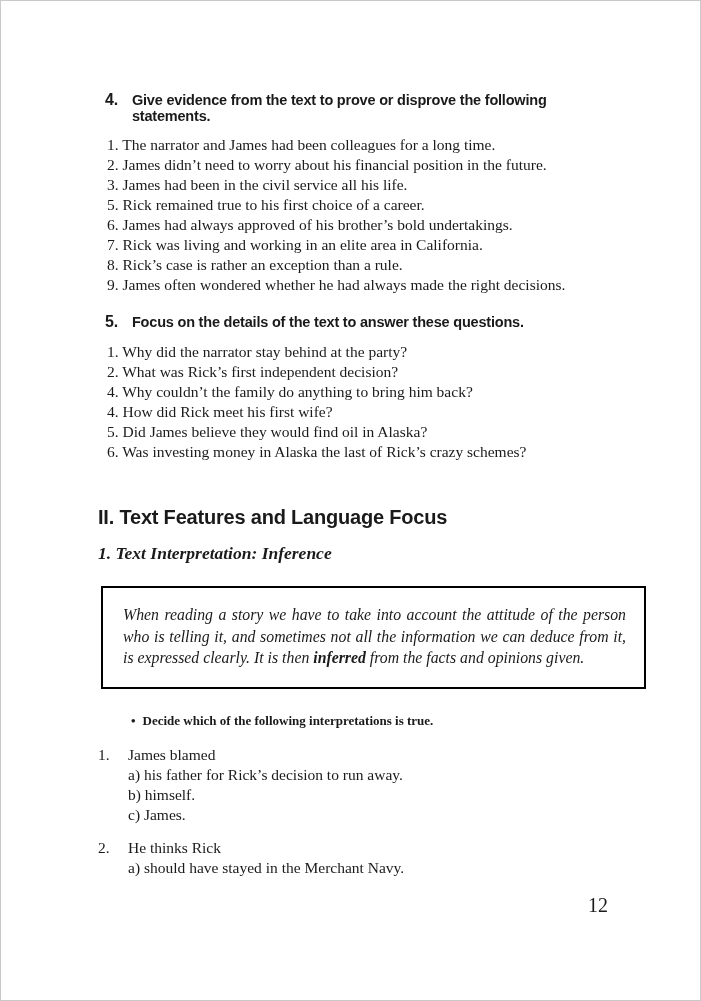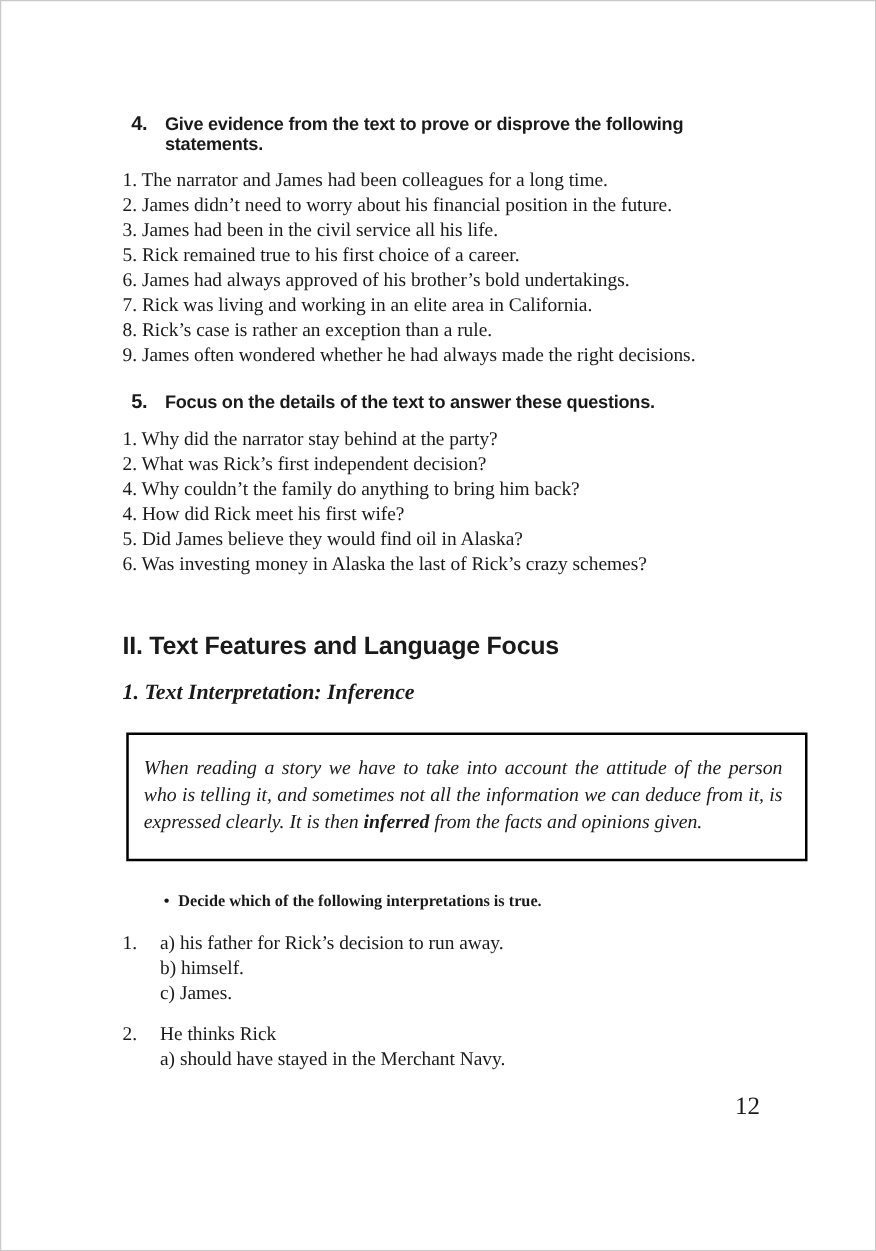--- a/index.html
+++ b/index.html
@@ -32,21 +32,21 @@
     letter-spacing: -0.2px;
     margin-left: 7px;
     margin-bottom: 11px;
   }
   .ex-heading .ex-num {
     font-size: 16px;
     margin-right: 14px;
   }
 
   .plain-list {
-    margin: 0 0 18px 0;
+    margin: 0 0 18px 9px;
   }
   .plain-list .line {
     font-size: 15.5px;
     line-height: 20px;
     white-space: nowrap;
   }
 
   .gap-lg { height: 26px; }
 
   .section-heading {
@@ -60,21 +60,21 @@
     font-family: "Liberation Serif", serif;
     font-weight: bold;
     font-style: italic;
     font-size: 17.5px;
     margin: 0 0 22px 0;
   }
 
   .inference-box {
     border: 2px solid #000000;
     margin: 0 -38px 0 3px;
-    padding: 16px 18px 18px 12px;
+    padding: 16px 18px 18px 20px;
   }
   .inference-box p {
     margin: 0;
     font-style: italic;
     font-size: 15.8px;
     line-height: 21.5px;
     text-align: justify;
   }
   .inference-box .bi {
     font-weight: bold;
@@ -155,20 +155,21 @@
       <p><span>When reading a story we have to take into account the attitude of the person who is telling it, and sometimes not all the information we can deduce from it, is expressed clearly. It is then </span><span class="bi">inferred</span><span> from the facts and opinions given.</span></p>
     </div>
 
     <div class="bullet-line">
       <span class="bullet">•</span><span class="instr">Decide which of the following interpretations is true.</span>
     </div>
 
     <div class="question">
       <div class="q-num">1.</div>
       <div class="q-body">
+        <div class="q-stem">James blamed</div>
         <div class="q-opt">a) his father for Rick’s decision to run away.</div>
         <div class="q-opt">b) himself.</div>
         <div class="q-opt">c) James.</div>
       </div>
     </div>
 
     <div class="question">
       <div class="q-num">2.</div>
       <div class="q-body">
         <div class="q-stem">He thinks Rick</div>

